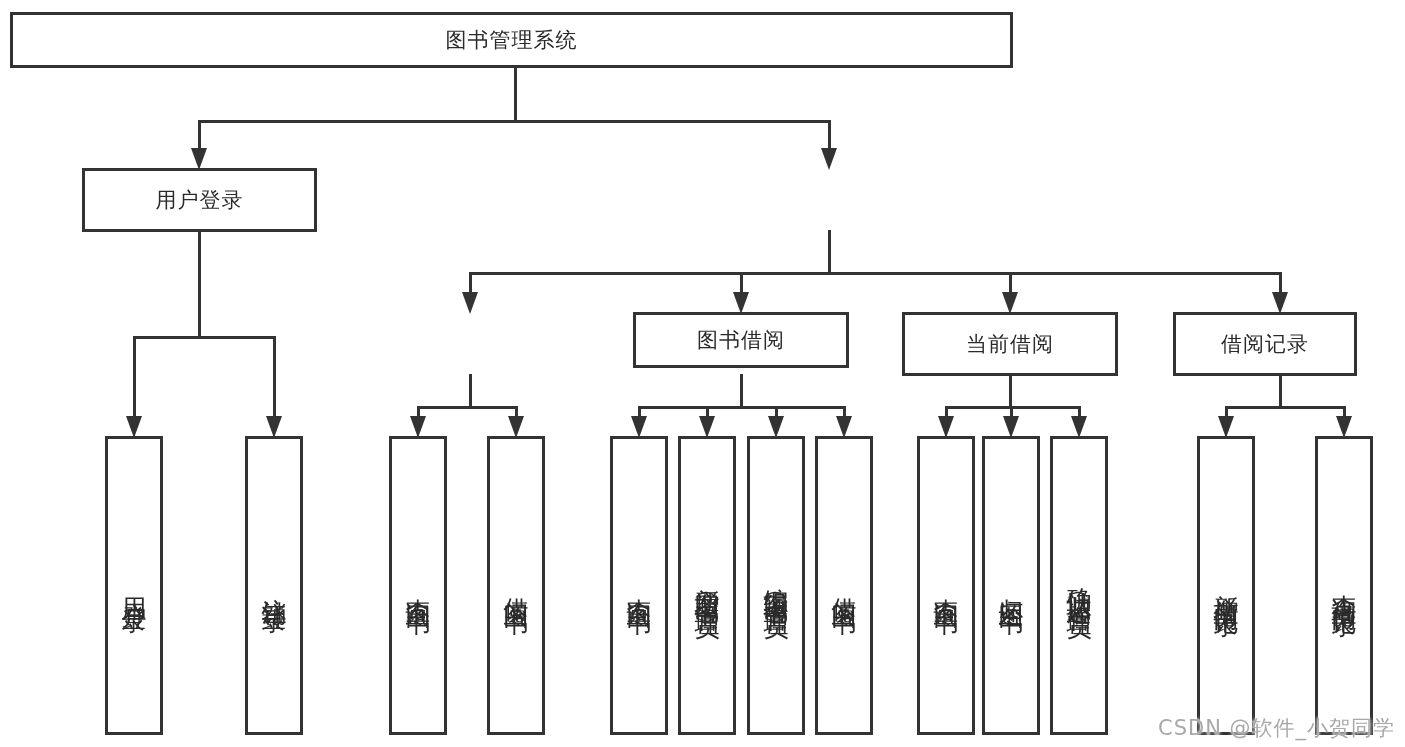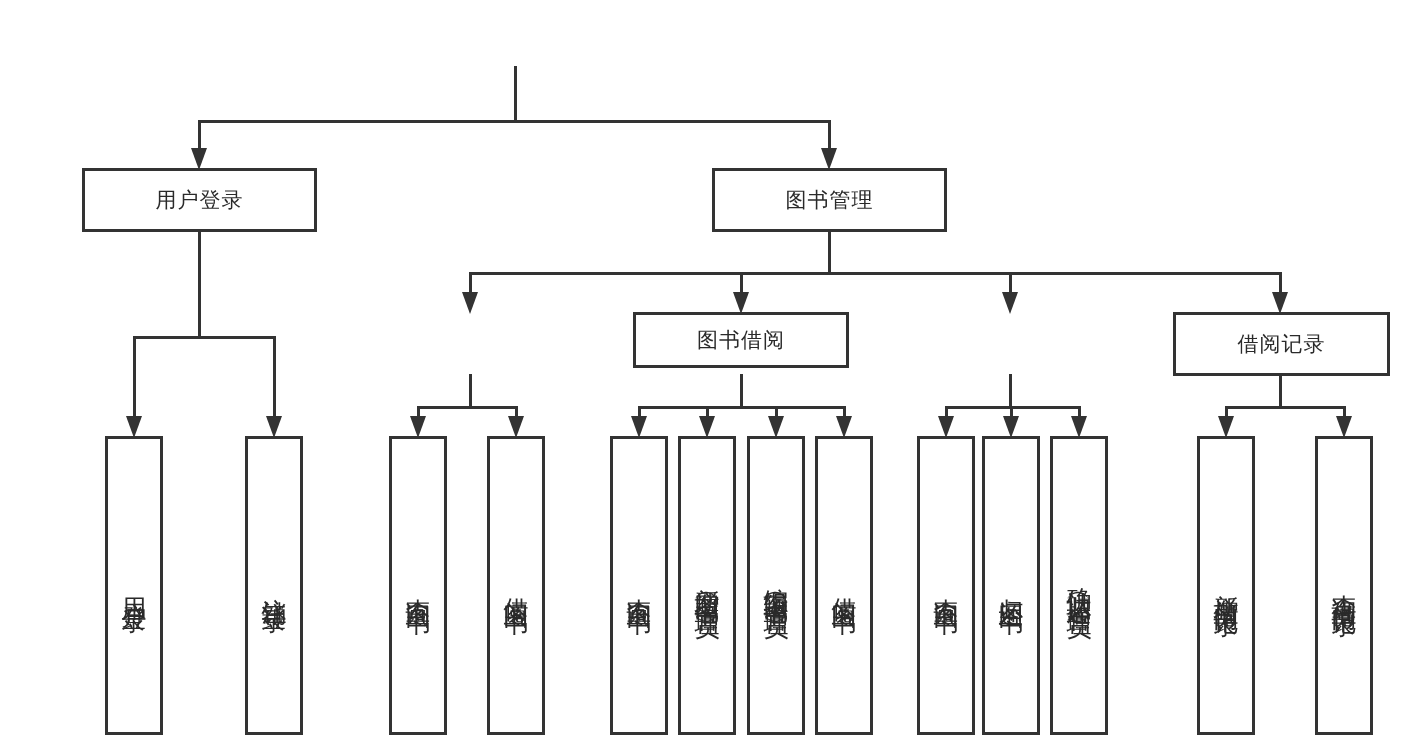--- a/index.html
+++ b/index.html
@@ -51,30 +51,31 @@
     white-space:nowrap;
     text-shadow:0 0 4px #ffffff, 0 0 2px #ffffff;
     z-index:5;
   }
 </style>
 </head>
 <body>
 
 <div class="canvas">
 
+  <div class="node" style="left:10px;top:12px;width:1003px;height:56px;">图书管理系统</div>
 
   <div class="node" style="left:82px;top:168px;width:235px;height:64px;">用户登录</div>
 
-  <div class="node" style="left:712px;top:168px;width:235px;height:64px;">图书管理</div>
 
 
   <div class="node" style="left:633px;top:312px;width:216px;height:56px;">图书借阅</div>
 
+  <div class="node" style="left:902px;top:312px;width:216px;height:64px;">当前借阅</div>
 
-  <div class="node" style="left:1173px;top:312px;width:217px;height:64px;">借阅记录</div>
+  <div class="node" style="left:1173px;top:312px;width:184px;height:64px;">借阅记录</div>
 
   <div class="node leafv" style="left:105px;top:436px;width:58px;height:299px;">用户登录</div>
 
   <div class="node leafv" style="left:245px;top:436px;width:58px;height:299px;">注销登录</div>
 
   <div class="node leafv" style="left:389px;top:436px;width:58px;height:299px;">查询图书</div>
 
   <div class="node leafv" style="left:487px;top:436px;width:58px;height:299px;">借阅图书</div>
 
   <div class="node leafv" style="left:610px;top:436px;width:58px;height:299px;">查询图书</div>
@@ -147,14 +148,15 @@
   <div class="line v" style="left:1078px;top:406px;height:14px;"></div>
   <div class="arrow" style="left:1071px;top:416px;"></div>
 
   <div class="line v" style="left:1279px;top:374px;height:32px;"></div>
   <div class="line h" style="left:1225px;top:406px;width:121px;"></div>
   <div class="line v" style="left:1225px;top:406px;height:14px;"></div>
   <div class="arrow" style="left:1218px;top:416px;"></div>
   <div class="line v" style="left:1343px;top:406px;height:14px;"></div>
   <div class="arrow" style="left:1336px;top:416px;"></div>
 
+  <div class="watermark">CSDN @软件_小贺同学</div>
 
 </div>
 
 </body></html>

